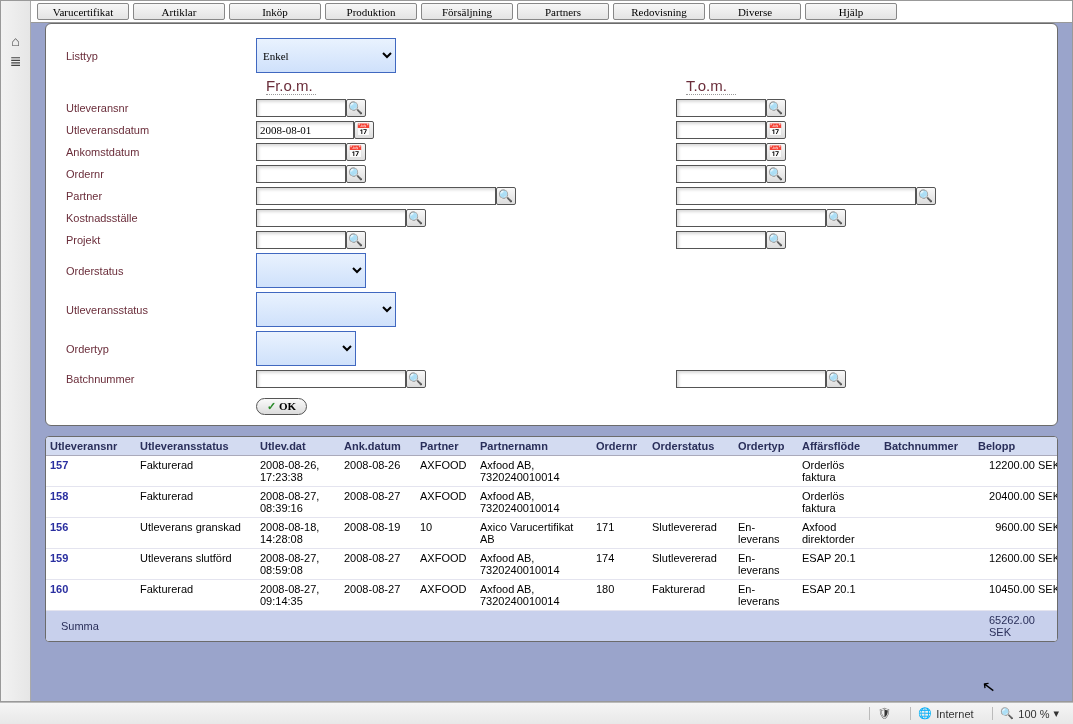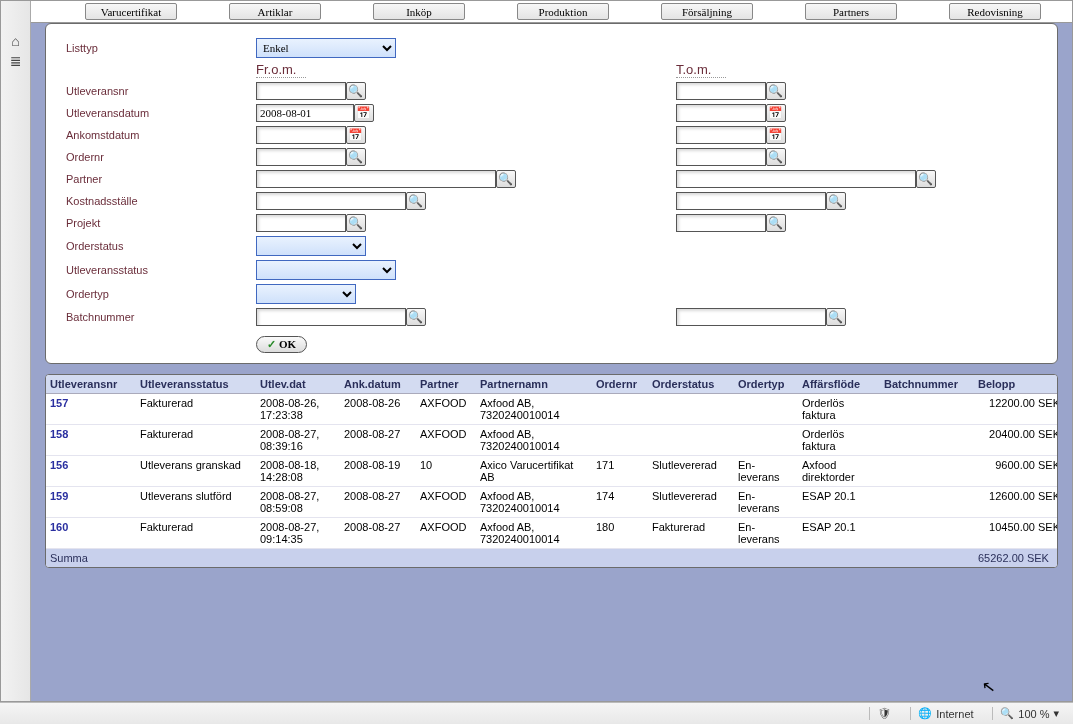--- a/index.html
+++ b/index.html
@@ -41,21 +41,20 @@
   border-bottom: 1px solid #999;
 }
 .menubar button {
   flex: 0 0 92px;
   height: 17px;
   background: linear-gradient(#f7f7f7,#e4e4e4);
   border: 1px solid #888;
   border-radius: 2px;
   font: 11px Tahoma;
   cursor: pointer;
-  margin-left: 48px;
 }
 .page-title {
   font: italic bold 18px Georgia, serif;
   color: #2a2f5a;
   padding: 8px 12px 4px 14px;
 }
 .filter-panel {
   margin: 0 14px 10px 14px;
   background: #fff;
   border: 1px solid #6b6b6b;
@@ -63,33 +62,33 @@
   padding: 14px 20px 10px 20px;
 }
 .form-grid {
   display: grid;
   grid-template-columns: 190px 420px 290px;
   column-gap: 0;
   row-gap: 4px;
   align-items: center;
 }
 .flabel { color: #6a2d3a; font-size: 11px; }
-.col-head { color:#6a2d3a; font-size:13px; border-bottom:1px dotted #999; width:50px; }
+.col-head { color:#6a2d3a; font-size:15px; border-bottom:1px dotted #999; width:50px;margin-left:10px; }
 .txt {
   border: 1px solid #555;
   height: 18px;
   padding: 0 3px;
   font: 11px Tahoma;
   background:#fff;
   box-shadow: inset 2px 2px 3px rgba(0,0,0,.15);
 }
 .sel {
   border:1px solid #4068c0;
   background: linear-gradient(#e9f2fe,#cfe1fb);
-  height: 20px;
+  height: 35px;
   font: 11px Tahoma;
   padding: 0 2px;
 }
 .iconbtn {
   width: 20px; height:18px;
   border:1px solid #555;
   background:linear-gradient(#f8f8f8,#ddd);
   border-radius:2px;
   cursor:pointer;
   display:inline-flex;
@@ -130,21 +129,21 @@
   border-bottom:1px solid #e4e4ef;
   font-size:11px;
   word-wrap:break-word;
 }
 tbody td:first-child { color:#2a2fa0; font-weight:bold; cursor:pointer; }
 tbody td.amt { text-align:right; }
 tfoot td {
   background:#c8d0ec;
   color:#2a2f5a;
   font-weight:normal;
-  padding:3px 4px;
+  padding:3px 15px;
   border-top:1px solid #aab;
 }
 tfoot td.amt { }
 .statusbar {
   position:absolute;
   bottom:0; left:0; right:0;
   height:22px;
   background:linear-gradient(#f5f5f5,#e8e8e8);
   border-top:1px solid #bbb;
   display:flex;

